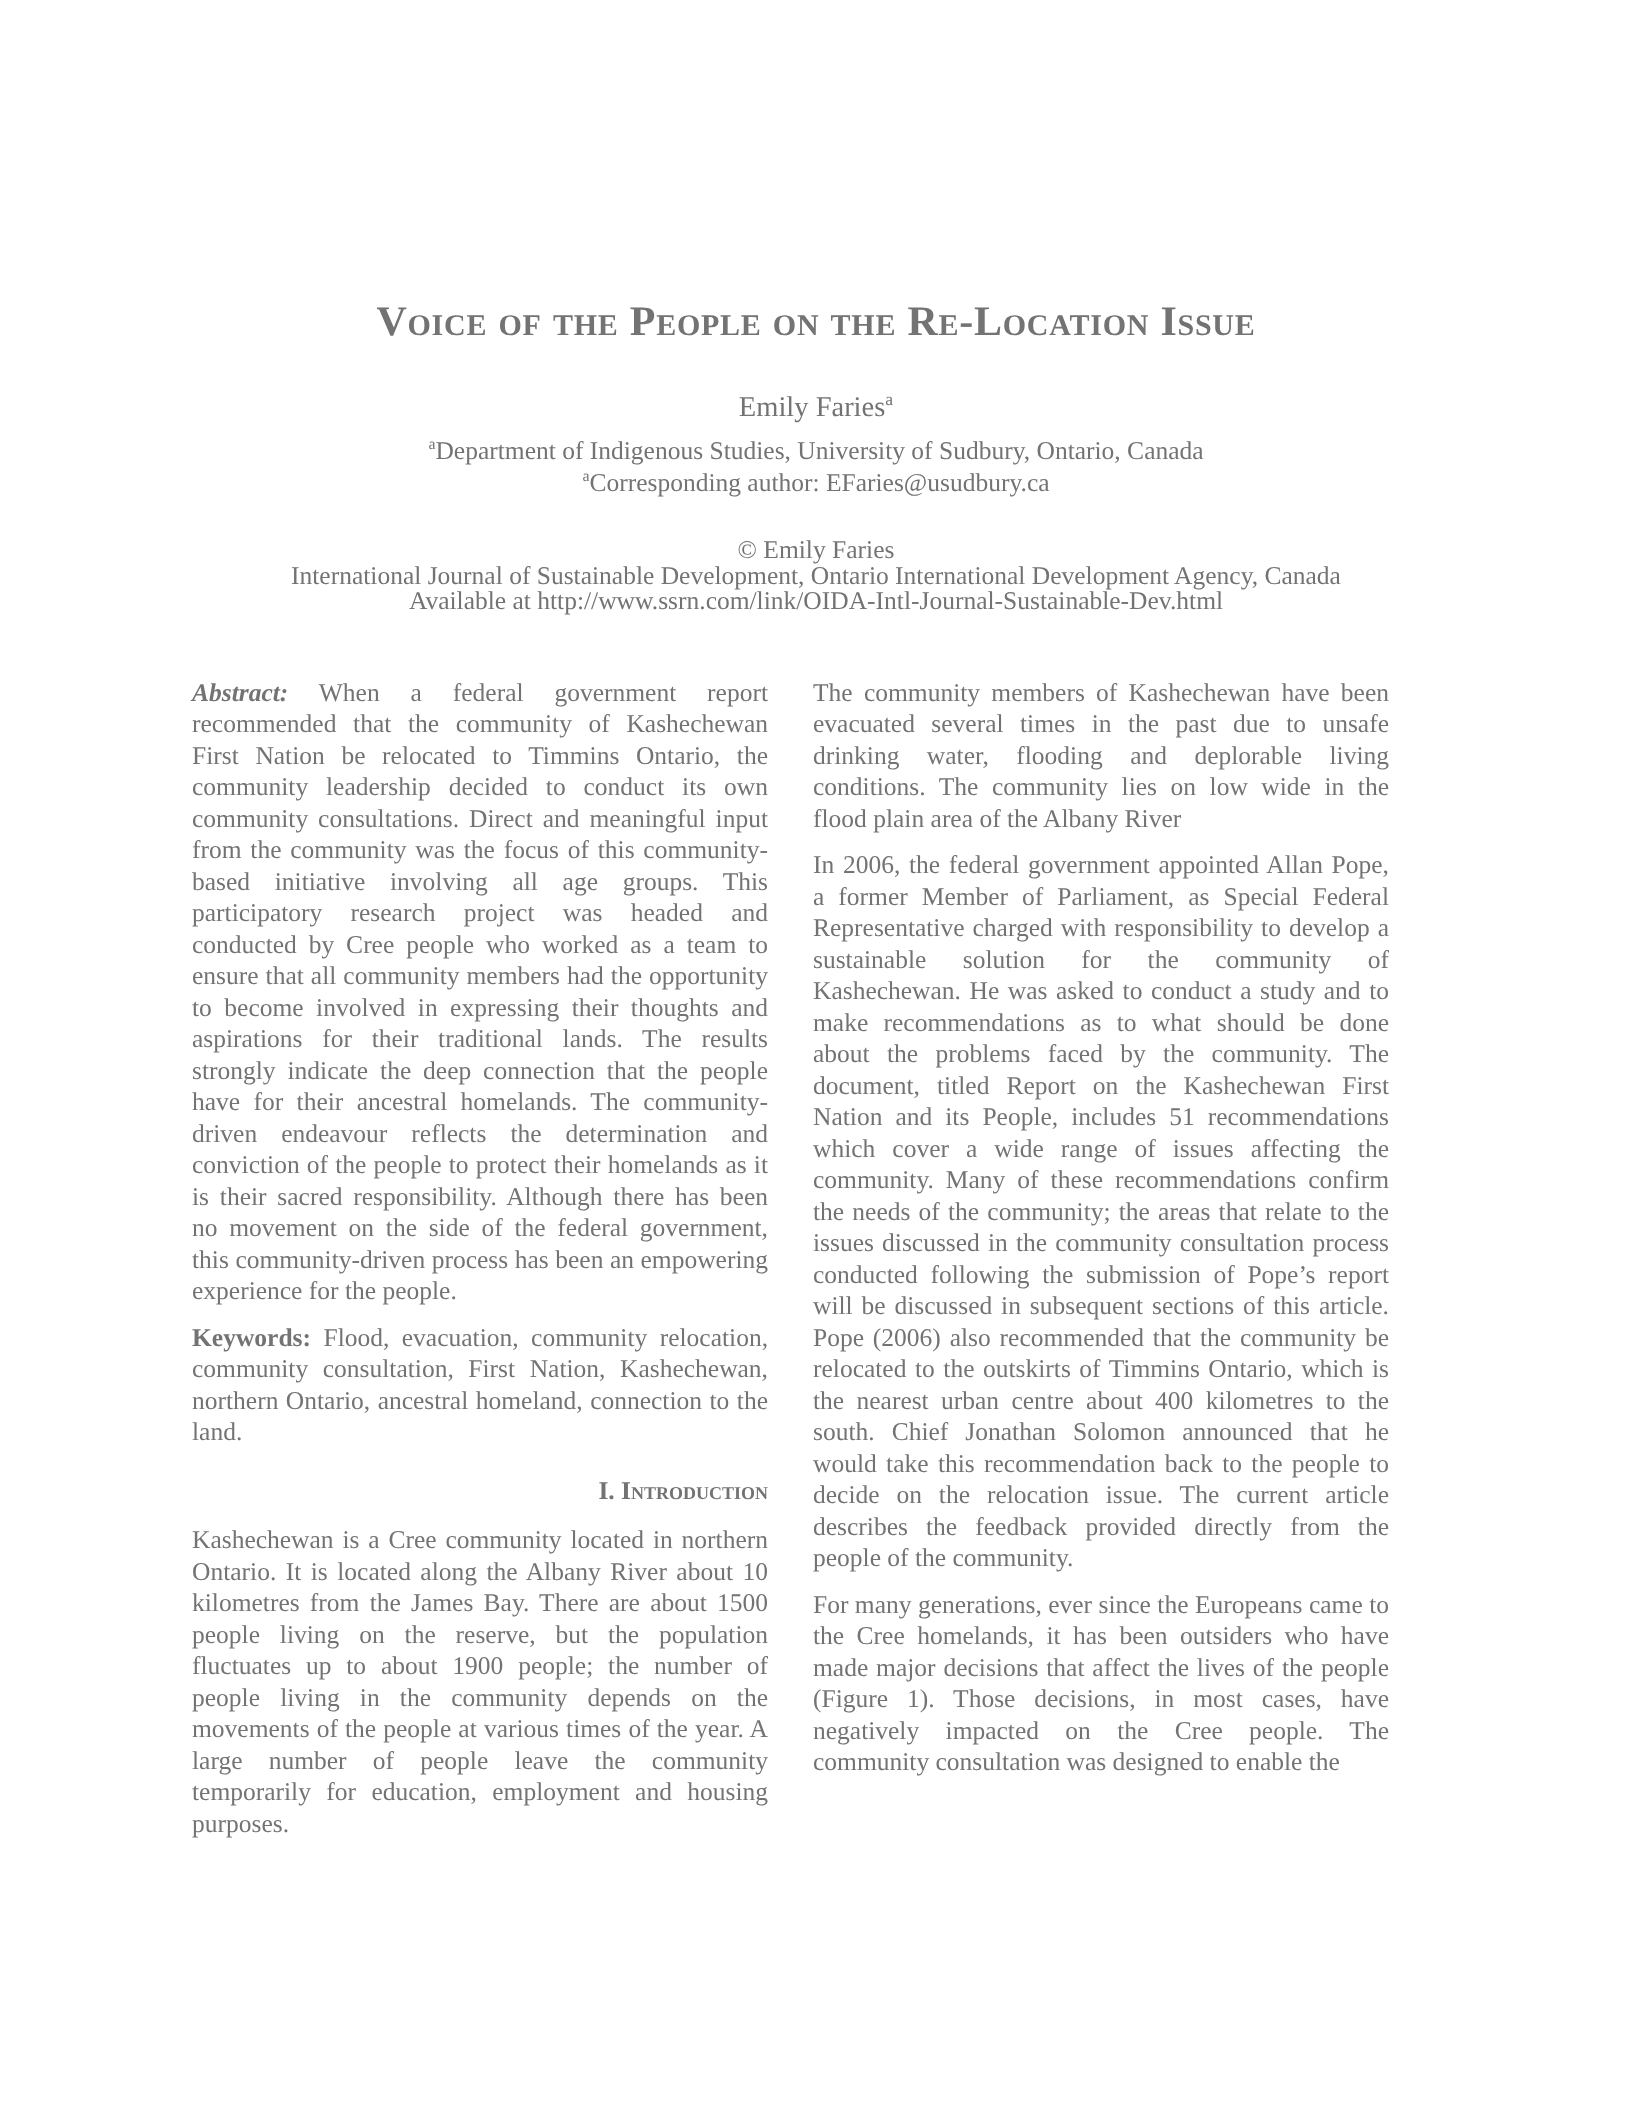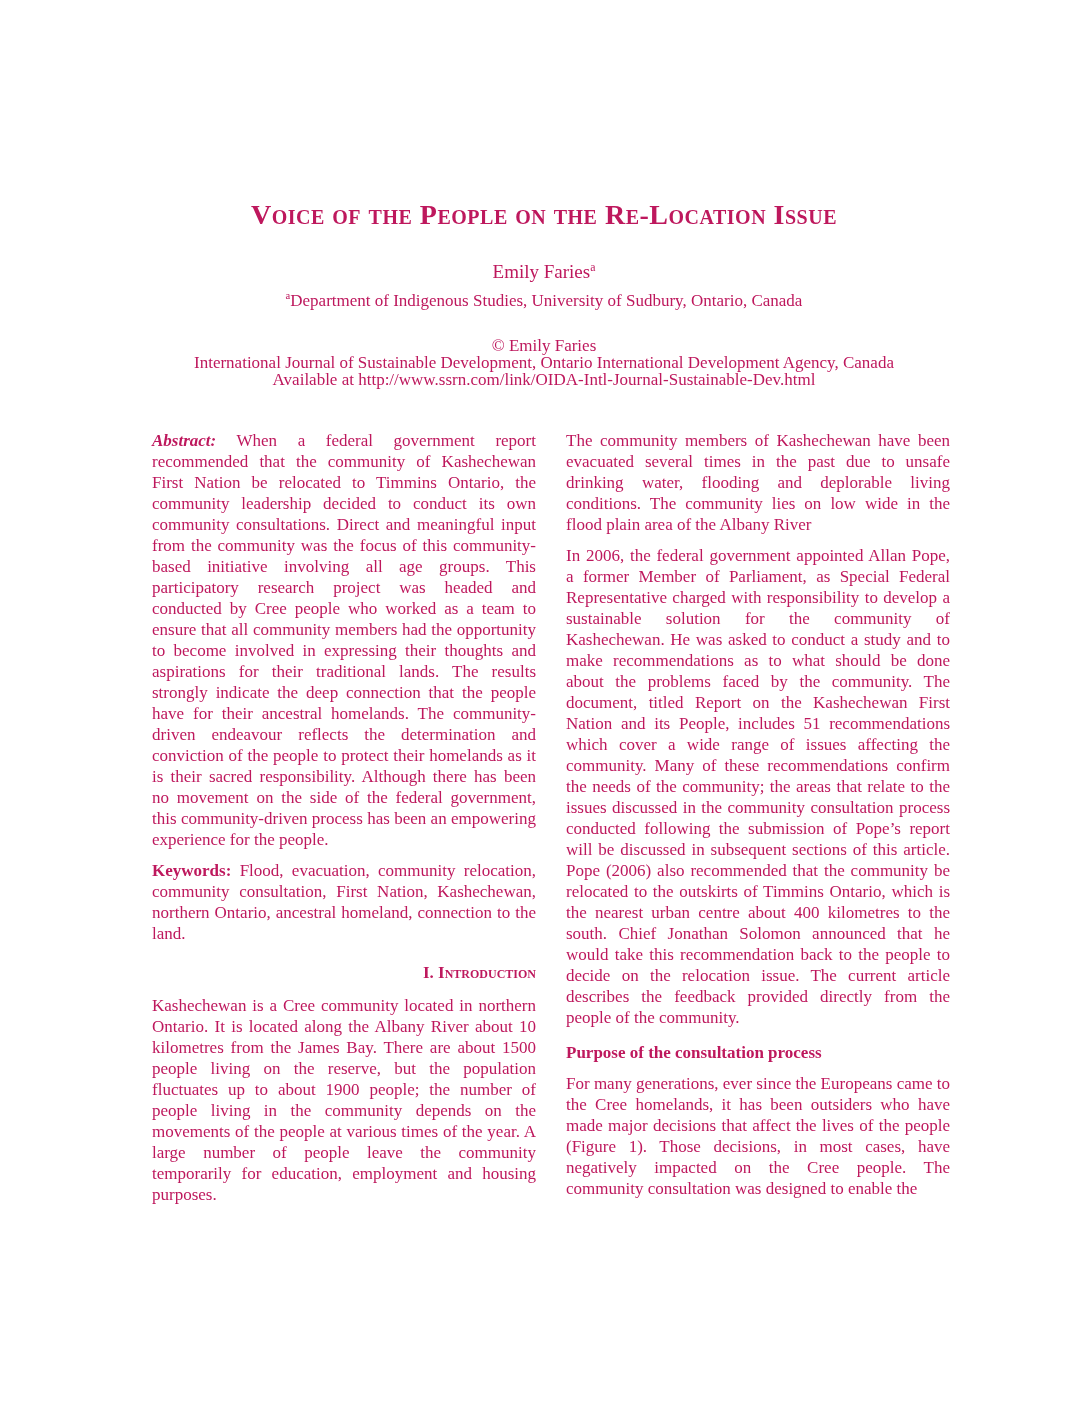--- a/index.html
+++ b/index.html
@@ -5,21 +5,21 @@
   html, body {
     margin: 0;
     padding: 0;
     background: #ffffff;
   }
   .page {
     width: 1088px;
     height: 1408px;
     margin: 0 auto;
     background: #ffffff;
-    color: #be185d;
+    color: #737373;
     font-family: "Liberation Serif", "DejaVu Serif", serif;
     box-sizing: border-box;
     padding: 200px 128px 0 128px;
     overflow: hidden;
   }
   .front-matter { text-align: center; }
   .paper-title {
     font-size: 28px;
     font-weight: 600;
     font-variant: small-caps;
@@ -50,21 +50,20 @@
   }
   .pub-block {
     font-size: 17px;
     line-height: 17px;
     margin-top: 26px;
   }
   .columns {
     display: flex;
     gap: 30px;
     margin-top: 42px;
-    margin-left: 24px;
   }
   .col {
     width: 384px;
     text-align: justify;
     font-size: 17px;
     line-height: 21px;
     hyphens: auto;
     -webkit-hyphens: auto;
   }
   .para { margin: 0 0 10px 0; }
@@ -94,20 +93,23 @@
 
 
     <div class="author-line">
       <span>Emily Faries</span><sup>a</sup>
     </div>
 
     <div class="affiliation-line">
       <sup>a</sup><span>Department of Indigenous Studies, University of Sudbury, Ontario, Canada</span>
     </div>
 
+    <div class="corresponding-line">
+      <sup>a</sup><span>Corresponding author: EFaries@usudbury.ca</span>
+    </div>
 
     <div class="pub-block">
       <div>© Emily Faries</div>
       <div>International Journal of Sustainable Development, Ontario International Development Agency, Canada</div>
       <div>Available at http://www.ssrn.com/link/OIDA-Intl-Journal-Sustainable-Dev.html</div>
     </div>
   </header>
 
   <main class="columns">
 
@@ -125,19 +127,18 @@
       <h3 class="section-heading">I. Introduction</h3>
 
       <p class="para">Kashechewan is a Cree community located in northern Ontario. It is located along the Albany River about 10 kilometres from the James Bay. There are about 1500 people living on the reserve, but the population fluctuates up to about 1900 people; the number of people living in the community depends on the movements of the people at various times of the year. A large number of people leave the community temporarily for education, employment and housing purposes.</p>
     </section>
 
     <section class="col">
       <p class="para">The community members of Kashechewan have been evacuated several times in the past due to unsafe drinking water, flooding and deplorable living conditions. The community lies on low wide in the flood plain area of the Albany River</p>
 
       <p class="para">In 2006, the federal government appointed Allan Pope, a former Member of Parliament, as Special Federal Representative charged with responsibility to develop a sustainable solution for the community of Kashechewan. He was asked to conduct a study and to make recommendations as to what should be done about the problems faced by the community. The document, titled Report on the Kashechewan First Nation and its People, includes 51 recommendations which cover a wide range of issues affecting the community. Many of these recommendations confirm the needs of the community; the areas that relate to the issues discussed in the community consultation process conducted following the submission of Pope’s report will be discussed in subsequent sections of this article. Pope (2006) also recommended that the community be relocated to the outskirts of Timmins Ontario, which is the nearest urban centre about 400 kilometres to the south. Chief Jonathan Solomon announced that he would take this recommendation back to the people to decide on the relocation issue. The current article describes the feedback provided directly from the people of the community.</p>
 
-      <h4 class="subsection-heading">Purpose of the consultation process</h4>
 
       <p class="para">For many generations, ever since the Europeans came to the Cree homelands, it has been outsiders who have made major decisions that affect the lives of the people (Figure 1). Those decisions, in most cases, have negatively impacted on the Cree people. The community consultation was designed to enable the</p>
     </section>
 
   </main>
 </div>
 
 </body></html>

